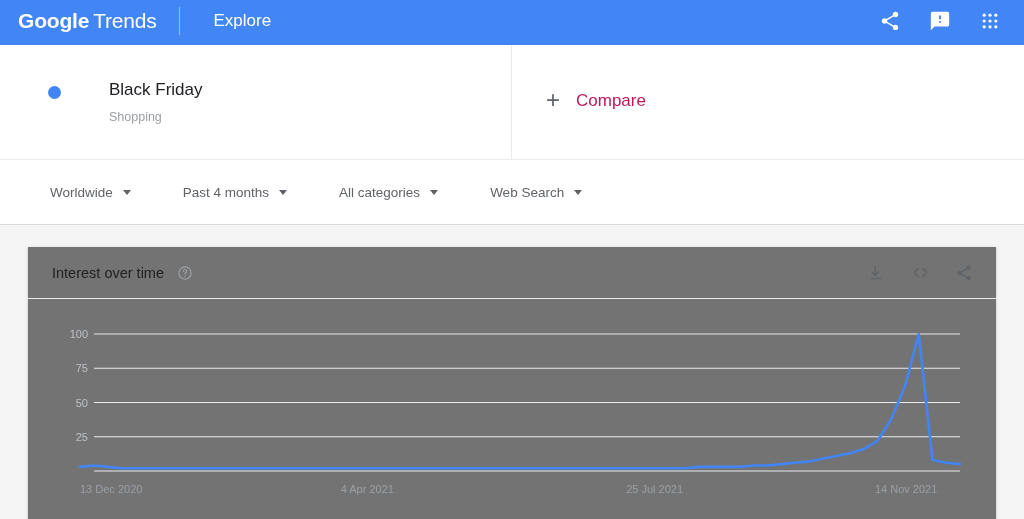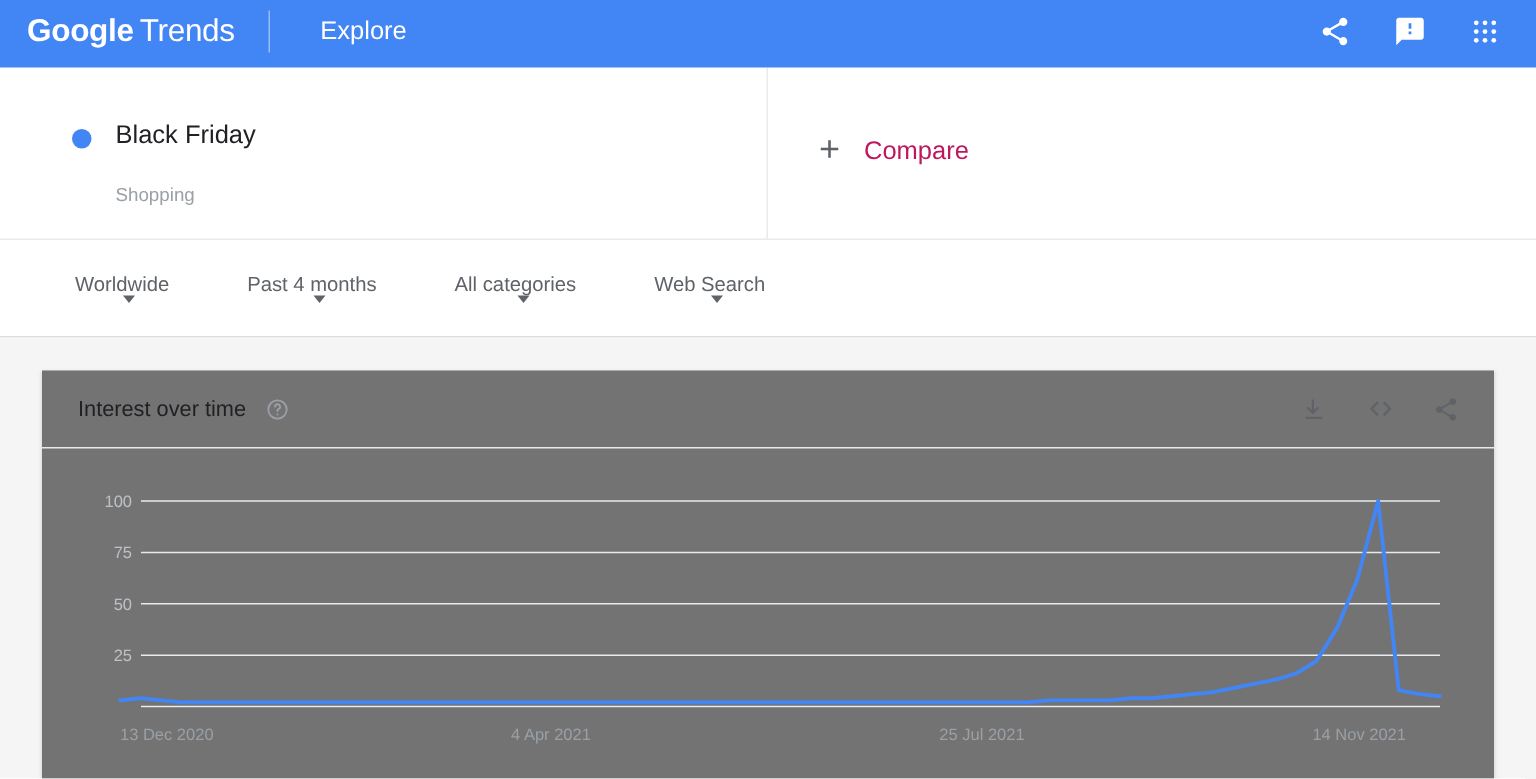--- a/index.html
+++ b/index.html
@@ -75,39 +75,40 @@
     box-sizing: border-box;
     background: #fff;
   }
   .term-cell {
     width: 512px;
     box-sizing: border-box;
     display: flex;
     align-items: flex-start;
     padding: 34px 0 0 48px;
     border-right: 1px solid #e8eaed;
+    gap: 32px;
   }
   .term-dot {
     width: 13px;
     height: 13px;
     border-radius: 50%;
     background: #4285f4;
     margin: 7px 16px 0 0;
     flex: 0 0 auto;
   }
   .term-text { display: flex; flex-direction: column; }
   .term-title {
     font-size: 17px;
     color: #202124;
     line-height: 22px;
   }
   .term-sub {
     font-size: 12.5px;
     color: #9aa0a6;
-    margin-top: 22px;
+    margin-top: 9px;
   }
   .compare-cell {
     flex: 1;
     display: flex;
     align-items: flex-start;
     padding: 44px 0 0 34px;
     cursor: pointer;
   }
   .compare-plus {
     font-size: 24px;
@@ -131,21 +132,20 @@
     box-sizing: border-box;
     background: #fff;
     border-bottom: 1px solid #dadce0;
   }
   .filter {
     display: flex;
     align-items: center;
     margin-right: 52px;
     cursor: pointer;
     white-space: nowrap;
-    flex-direction: column;
   }
   .filter-label {
     font-size: 13.5px;
     color: #5f6368;
   }
   .caret {
     width: 0; height: 0;
     border-left: 4.5px solid transparent;
     border-right: 4.5px solid transparent;
     border-top: 5px solid #5f6368;

